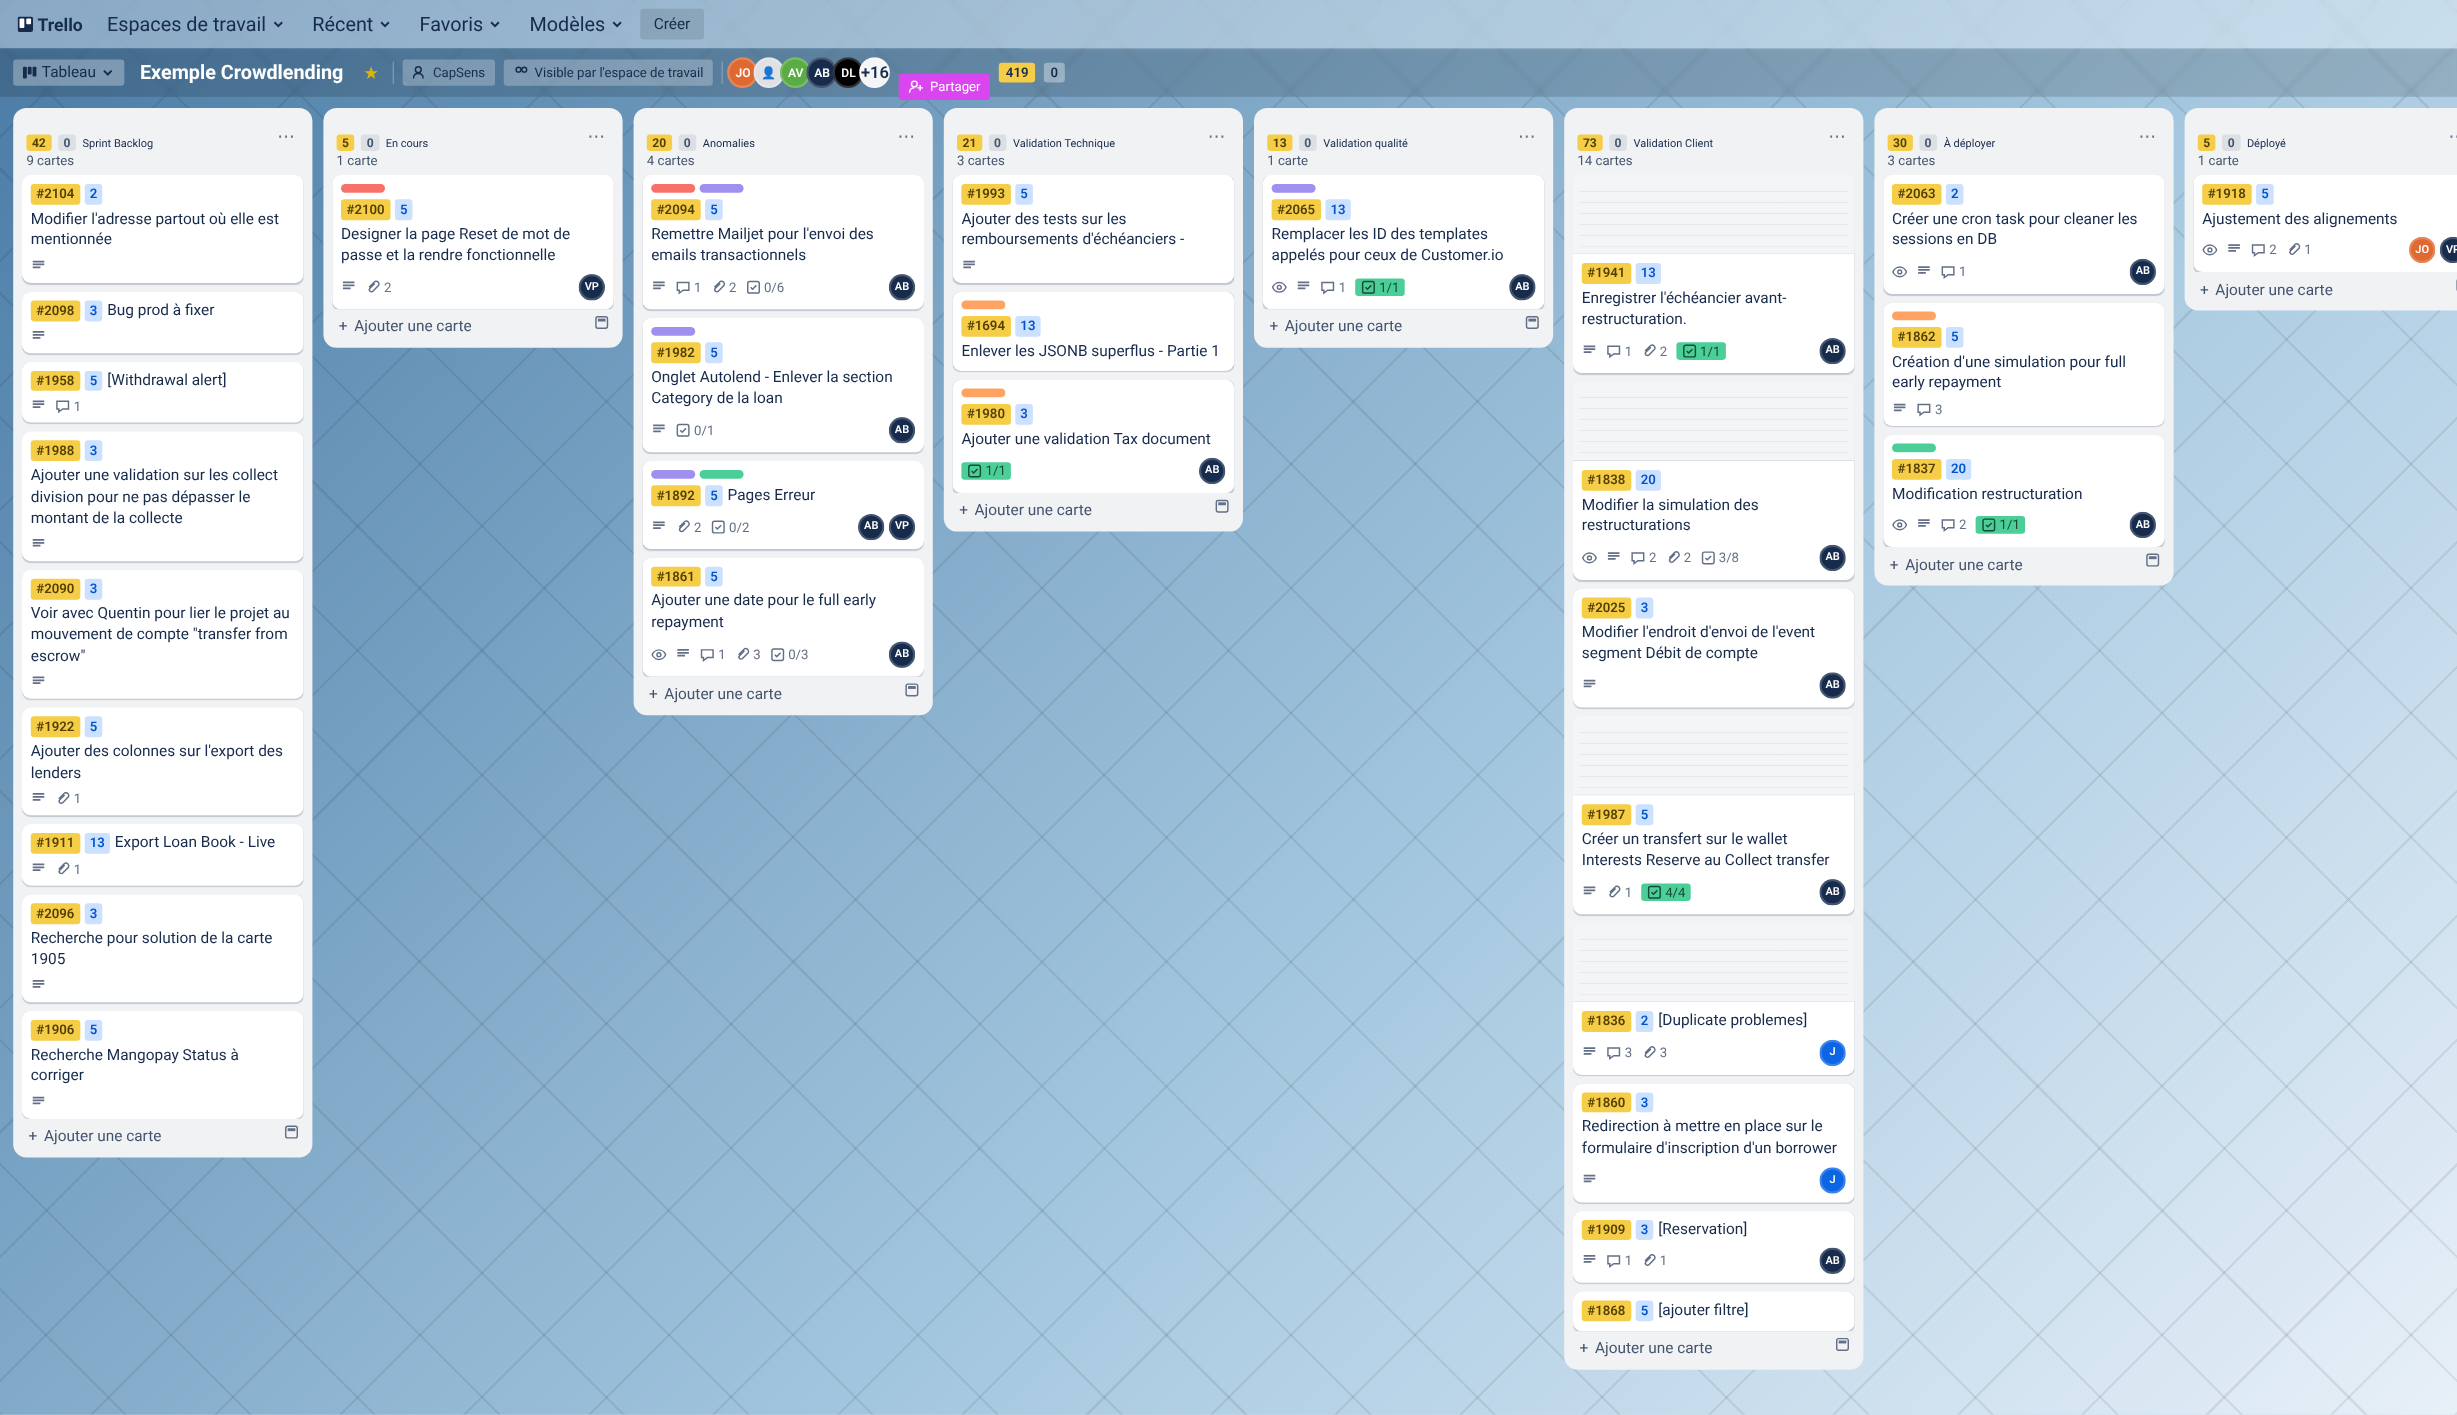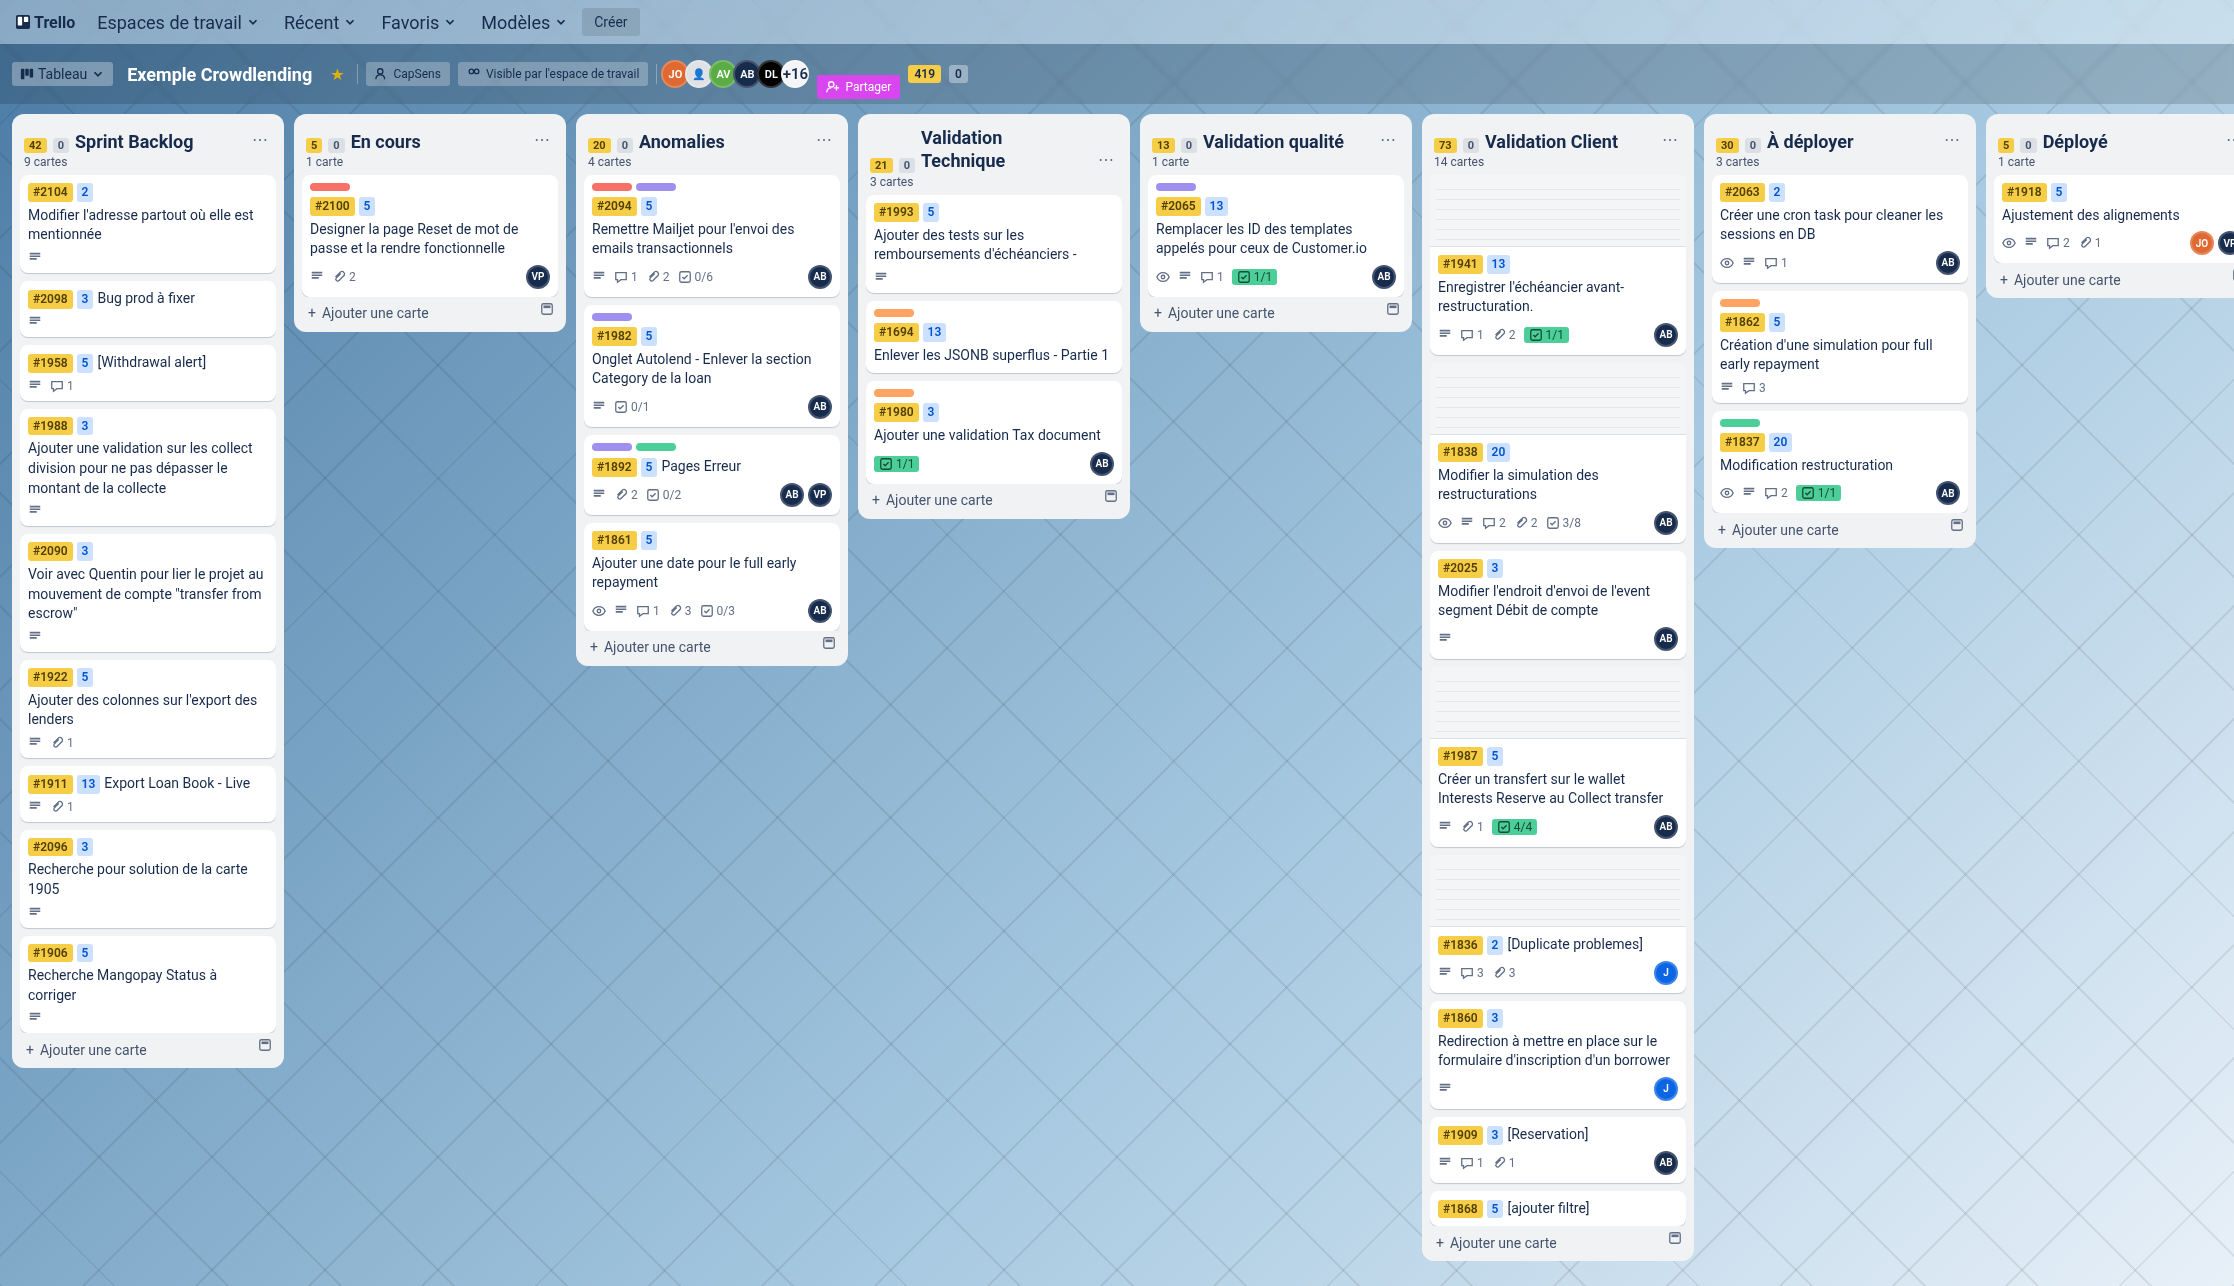--- a/index.html
+++ b/index.html
@@ -5,21 +5,21 @@
 * { box-sizing: border-box; margin: 0; padding: 0; font-family: -apple-system, BlinkMacSystemFont, "Segoe UI", Roboto, sans-serif; }
 body { background: linear-gradient(135deg, #5a8db5 0%, #8db5d8 50%, #b8d4e8 100%); height: 100vh; overflow: hidden; }
 .bg-photo { position: fixed; inset: 0; background: linear-gradient(135deg, #4a7ba5 0%, #a5c8e0 60%, #e8f0f8 100%); z-index: -1; }
 .bg-photo::after { content:''; position:absolute; inset:0; background: repeating-linear-gradient(45deg, rgba(0,0,0,0.08) 0 2px, transparent 2px 80px), repeating-linear-gradient(-45deg, rgba(0,0,0,0.08) 0 2px, transparent 2px 80px); }
 
 .topnav { display:flex; align-items:center; height:44px; padding:0 8px; background: rgba(255,255,255,0.35); backdrop-filter: blur(4px); gap:4px; }
 .topnav .brand { display:flex; align-items:center; gap:4px; font-weight:700; color:#172b4d; padding:6px 8px; cursor:pointer; }
 .nav-btn { background:transparent; border:0; padding:6px 10px; color:#172b4d; font-size:18px; border-radius:3px; cursor:pointer; display:flex; align-items:center; gap:4px; }
 .nav-create { background: rgba(0,0,0,0.1); border:0; padding:6px 12px; color:#172b4d; font-size:14px; border-radius:3px; cursor:pointer; }
 
-.boardhdr { display:flex; align-items:center; height:60px; padding:0 12px; gap:8px; background: rgba(0,0,0,0.15); backdrop-filter: blur(2px); }
+.boardhdr { display:flex; align-items:center; height:44px; padding:0 12px; gap:8px; background: rgba(0,0,0,0.15); backdrop-filter: blur(2px); }
 .view-switch { background: rgba(255,255,255,0.3); border-radius:3px; padding:4px 8px; display:flex; align-items:center; gap:4px; color:#172b4d; font-size:14px; cursor:pointer; }
 .board-name { color:#fff; font-size:18px; font-weight:700; padding:0 6px; }
 .hdr-btn { background: rgba(255,255,255,0.25); border:0; border-radius:3px; padding:5px 9px; color:#172b4d; font-size:12px; display:flex; align-items:flex-start; gap:5px; cursor:pointer; }
 .hdr-btn.blue { background:#d946ef; color:#fff;margin-top:26px; }
 .star-icon { color:#e2b203; cursor:pointer; padding:4px; }
 .pipe { width:1px; height:20px; background: rgba(255,255,255,0.3); }
 .avatars { display:flex; }
 .avatar { width:28px; height:28px; border-radius:50%; display:flex; align-items:center; justify-content:center; font-size:11px; font-weight:600; color:#fff; margin-left:-4px; border:2px solid rgba(255,255,255,0.2); }
 .avatar.sm { width:24px; height:24px; font-size:10px; }
 .avatar.jo { background:#e06932; }
@@ -30,21 +30,21 @@
 .avatar.j { background:#0c66e4; }
 .avatar.plus { background:#f4f5f7; color:#172b4d; font-size:15px; }
 .avatar.gray { background:#dfe1e6; color:#172b4d; }
 .counter-badge { background:#f5cd47; color:#172b4d; font-size:12px; font-weight:600; padding:2px 6px; border-radius:3px; }
 .counter-badge.gray { background: rgba(255,255,255,0.35); }
 
 .board { display:flex; gap:10px; padding:10px 12px; height: calc(100vh - 92px); overflow-x:auto; overflow-y:hidden; align-items:flex-start; }
 .list { background:#f1f2f4; border-radius:12px; width:272px; flex:0 0 272px; display:flex; flex-direction:column; max-height:100%; padding:8px; }
 .list-header { display:flex; align-items:flex-end; gap:6px; padding:4px 4px 2px; }
 .list-title-wrap { flex:1; }
-.list-title { font-size:18px; font-weight:700; color:#172b4d; line-height:1.3; }
+.list-title { font-size:10px; font-weight:400; color:#172b4d; line-height:1.3; }
 .list-sub { font-size:12px; color:#44546f; padding:0 4px 6px; }
 .list-menu { cursor:pointer; color:#626f86; padding:4px; }
 .pill { font-size:11px; font-weight:700; padding:1px 5px; border-radius:3px; }
 .pill.yellow { background:#f5cd47; color:#533f04; }
 .pill.gray { background:#dcdfe4; color:#44546f; }
 .cards { overflow-y:auto; display:flex; flex-direction:column; gap:8px; }
 .card { background:#fff; border-radius:8px; box-shadow:0 1px 1px rgba(9,30,66,0.2); padding:8px; cursor:pointer; }
 .card-cover { height:72px; background:#f4f5f7; border-radius:6px 6px 0 0; margin:-8px -8px 8px; border-bottom:1px solid #dcdfe4; position:relative; }
 .cover-lines { position:absolute; inset:6px; background: repeating-linear-gradient(0deg, #ddd 0 1px, transparent 1px 10px); opacity:0.6; }
 .labels-row { display:flex; gap:4px; margin-bottom:6px; flex-wrap:wrap; }

